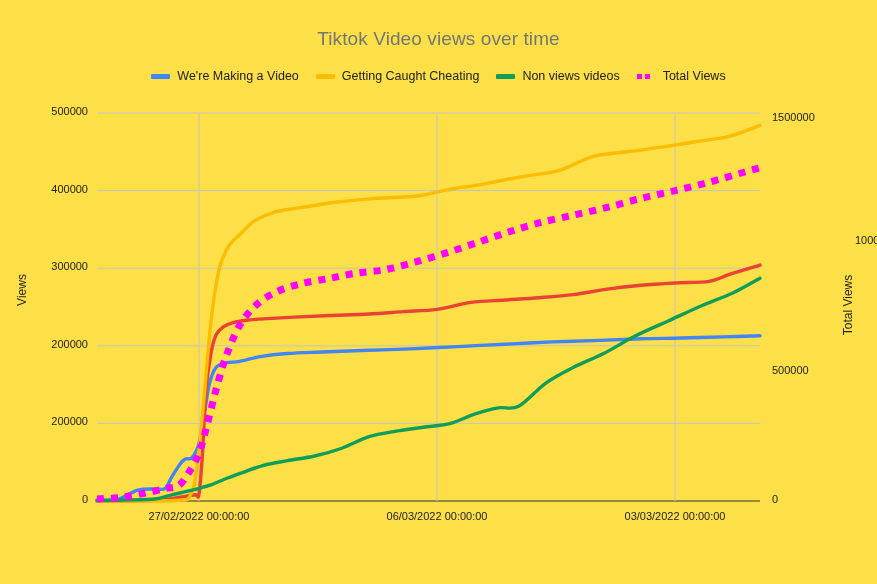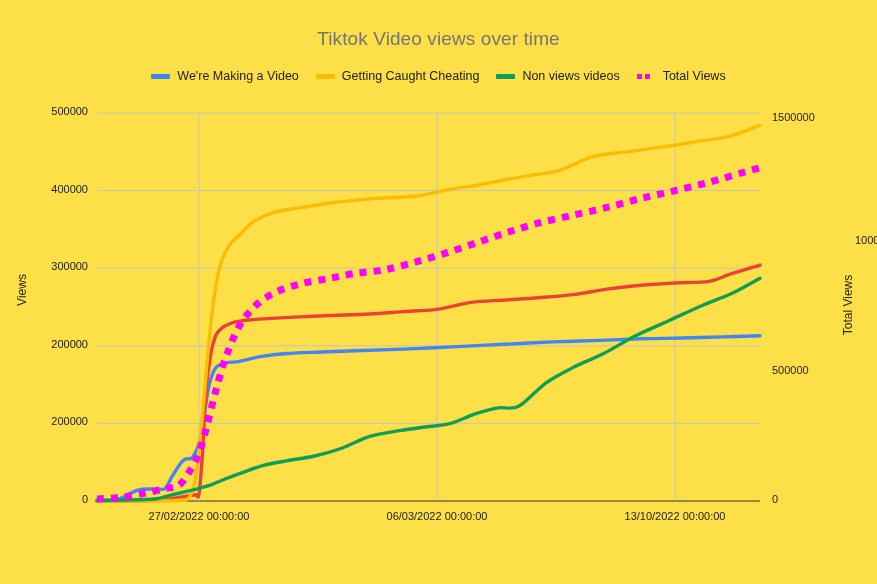--- a/index.html
+++ b/index.html
@@ -155,19 +155,19 @@
       <div class="axis-tick-label y-left-tick" style="left: 0px; top: 260.2px; width: 88px;">300000</div>
       <div class="axis-tick-label y-left-tick" style="left: 0px; top: 337.8px; width: 88px;">200000</div>
       <div class="axis-tick-label y-left-tick" style="left: 0px; top: 415.4px; width: 88px;">200000</div>
       <div class="axis-tick-label y-left-tick" style="left: 0px; top: 493px; width: 88px;">0</div>
       <div class="axis-tick-label y-right-tick" style="left: 772px; top: 111px; width: 100px;">1500000</div>
       <div class="axis-tick-label y-right-tick" style="left: 816px; top: 234.333px; width: 100px; margin-left: 39px;">1000000</div>
       <div class="axis-tick-label y-right-tick" style="left: 772px; top: 363.667px; width: 100px;">500000</div>
       <div class="axis-tick-label y-right-tick" style="left: 772px; top: 493px; width: 100px;">0</div>
       <div class="axis-tick-label x-tick" style="left: 119px; top: 510px; width: 160px;">27/02/2022 00:00:00</div>
       <div class="axis-tick-label x-tick" style="left: 357px; top: 510px; width: 160px;">06/03/2022 00:00:00</div>
-      <div class="axis-tick-label x-tick" style="left: 595px; top: 510px; width: 160px;">13/10/2022 00:00:00</div>
+      <div class="axis-tick-label x-tick" style="left: 595px; top: 510px; width: 160px;">03/03/2022 00:00:00</div>
     </div>
 
   <div class="axis-title" id="y-left-title">Views</div>
   <div class="axis-title" id="y-right-title">Total Views</div>
 
 </div>
 
 </body></html>

